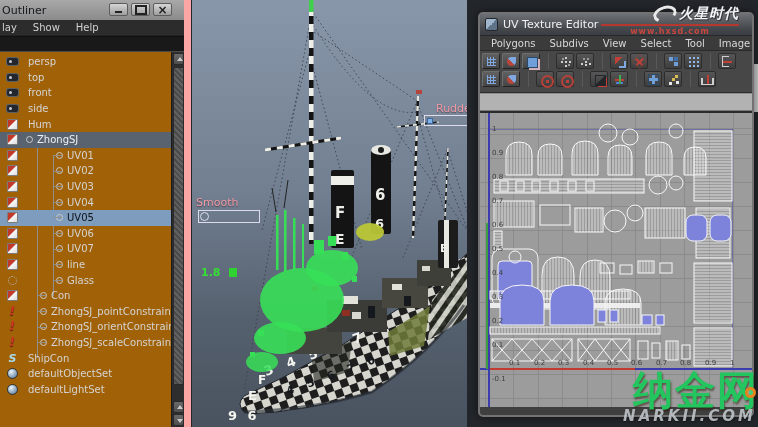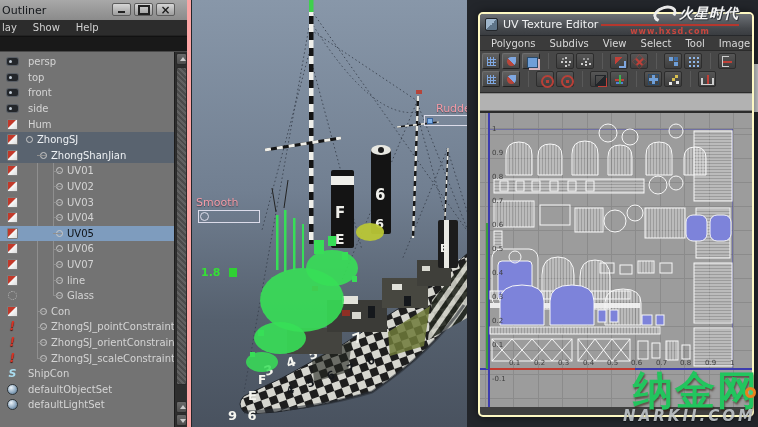--- a/index.html
+++ b/index.html
@@ -6,22 +6,22 @@
   #stage{position:relative;width:758px;height:427px;overflow:hidden;
     font-family:"DejaVu Sans","Liberation Sans",sans-serif;font-size:10px;
     -webkit-font-smoothing:antialiased;}
   #stage *{box-sizing:border-box;}
 
   
   #darkbg{position:absolute;left:467px;top:0;width:291px;height:427px;background:#23262b;}
   #rightwedge{position:absolute;right:0;top:64px;width:7px;height:48px;background:#c7c9cb;border-left:1px solid #55585c;}
 
   
-  #outliner{position:absolute;left:0;top:0;width:191px;height:427px;background:#737373;
-    border-right:4px solid #fca5a5;}
+  #outliner{position:absolute;left:0;top:0;width:191px;height:427px;background:#a16207;
+    border-right:7px solid #fca5a5;}
   .otitle{height:20px;background:linear-gradient(#a8a8a8,#8b8b8b);display:flex;align-items:center;
     color:#15181c;font-size:11px;padding-left:2px;position:relative;}
   .wbtns{position:absolute;right:12px;top:3px;display:flex;gap:3px;}
   .wbtn{width:19px;height:13px;background:linear-gradient(#d6d6d6,#9d9d9d);border:1px solid #5c5c5c;
     border-radius:2px;display:flex;align-items:center;justify-content:center;}
   .wmin::before{content:'';width:7px;height:2px;background:#222;margin-top:4px;}
   .wmax::before{content:'';width:8px;height:6px;border:2px solid #222;}
   .wcls::before{content:'×';font-weight:bold;color:#1d1d1d;font-size:12px;line-height:1;}
   .omenu{height:16px;background:#2c2c2c;display:flex;align-items:center;color:#d2d2d2;border-bottom:1px solid #222;}
   .omenu span{padding:0 8px;}
@@ -63,21 +63,21 @@
     background:linear-gradient(#8897a9,#717f91 45%,#55606e 75%,#49525f);border-left:1px solid #23262b;}
   .anno-pink{position:absolute;color:#f09aa6;font-size:11px;text-shadow:0 1px 1px rgba(40,20,25,.5);}
   .anno-box{position:absolute;border:1px solid #dcdcea;background:rgba(120,130,150,.12);}
   .anno-dot{position:absolute;left:2px;top:2px;width:6px;height:6px;background:#7fb2e8;border:1px solid #3c66a0;}
   .anno-circ{position:absolute;left:1px;top:1px;width:9px;height:9px;border:1px solid #dcdcea;border-radius:50%;}
   .measure{position:absolute;color:#35e035;font-size:11px;font-weight:bold;display:flex;align-items:center;gap:8px;}
   .measure i{width:8px;height:9px;background:#2fd133;display:inline-block;}
 
   
   #uvwin{position:absolute;left:478px;top:12px;width:276px;height:405px;background:#3f3f3f;
-    border:2px solid #fef9c3;border-radius:5px;box-shadow:0 0 10px rgba(0,0,0,.55);overflow:hidden;}
+    border:2px solid #737373;border-radius:5px;box-shadow:0 0 10px rgba(0,0,0,.55);overflow:hidden;}
   .uvtitle{height:22px;background:linear-gradient(#6d7176,#44474b 70%,#3a3d41);display:flex;align-items:center;
     color:#f0f1f2;font-size:11px;gap:5px;padding:0 5px;border-bottom:1px solid #26282b;}
   .uvappicon{width:13px;height:13px;border:1px solid #23262a;border-radius:2px;flex:none;
     background:linear-gradient(135deg,#9fb6cc 50%,#5f7488 50%);}
   .uvmenu{height:15px;background:#3b3b3b;display:flex;align-items:center;color:#d8d8d8;border-bottom:1px solid #2b2b2b;padding-left:4px;}
   .uvmenu span{padding:0 7px;}
   .uvtools{height:42px;background:#474747;border-bottom:1px solid #2c2c2c;padding:2px 2px;
     display:flex;flex-direction:column;gap:2px;}
   .trow{display:flex;gap:2px;align-items:center;}
   .tbgap{width:7px;height:16px;border-right:1px solid #595959;margin-right:5px;flex:none;}
@@ -206,27 +206,20 @@
           </span>
           <span class="lbl noexp">Hum</span>
         </div>
       <div class="orow lvl0 selgray">
           <span class="gut">
             <i class="ic tr"></i>
           </span>
           <span class="exp"></span>
           <span class="lbl">ZhongSJ</span>
         </div>
-      <div class="orow lvl1 selgray">
-          <span class="gut">
-            <i class="ic tr"></i>
-          </span>
-          <span class="exp"></span>
-          <span class="lbl">ZhongShanJian</span>
-        </div>
       <div class="orow lvl2">
           <span class="gut">
             <i class="ic tr"></i>
           </span>
           <span class="exp"></span>
           <span class="lbl">UV01</span>
         </div>
       <div class="orow lvl2">
           <span class="gut">
             <i class="ic tr"></i>

